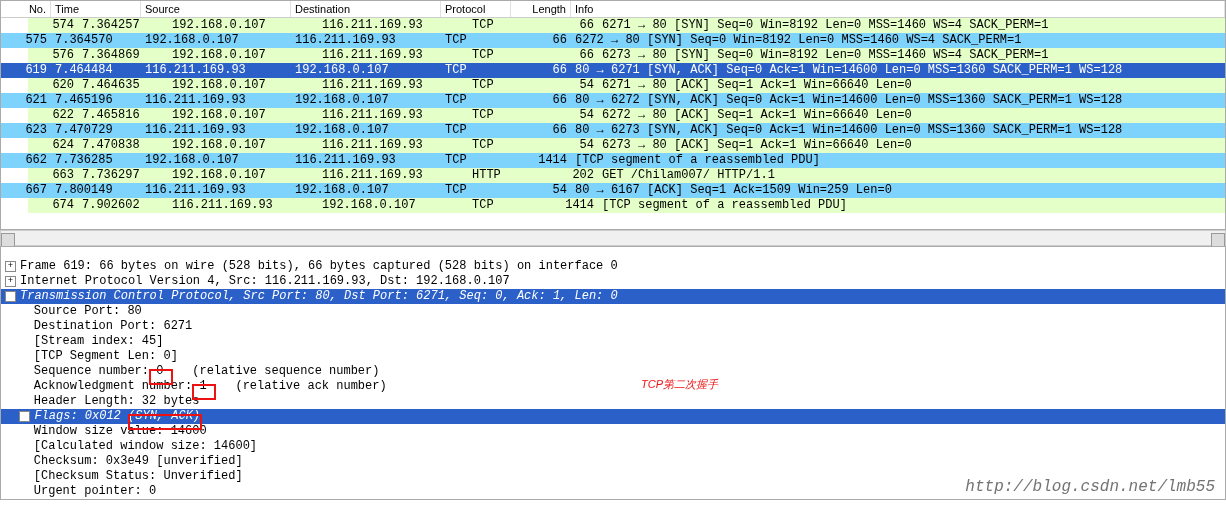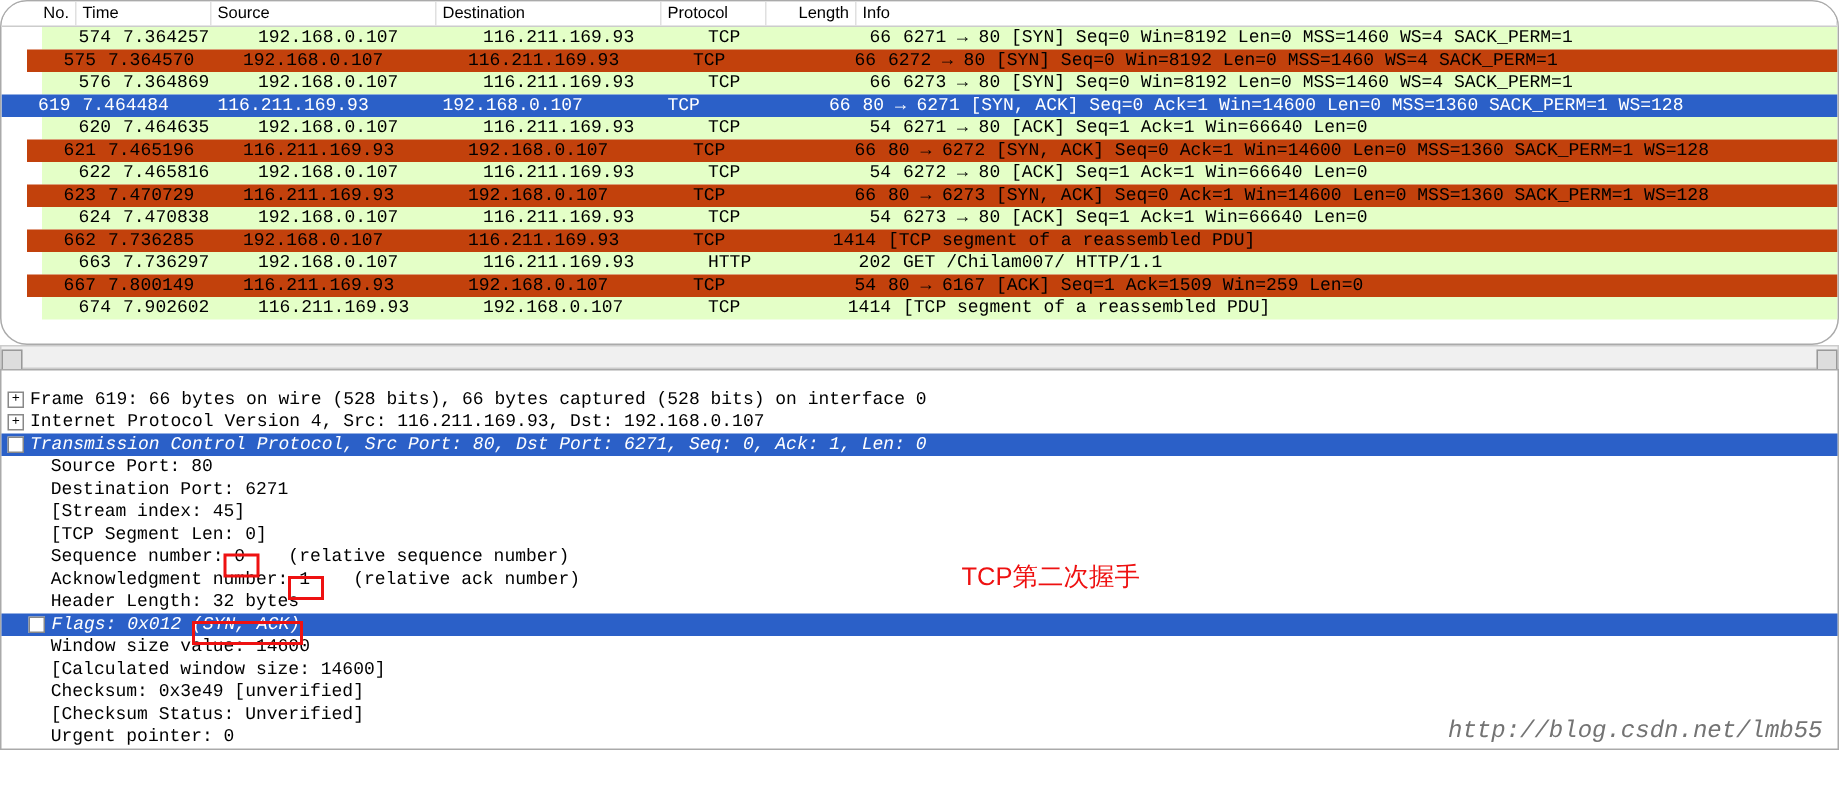--- a/index.html
+++ b/index.html
@@ -1,41 +1,41 @@
 <!DOCTYPE html>
 <html><head>
 <meta charset="utf-8">
 <style>
   * { margin:0; padding:0; box-sizing:border-box; }
   body { font-family: "Consolas","Courier New",monospace; font-size:12px; background:#fff; color:#000; width:1226px; }
   .pane { border:1px solid #aaa; }
-  .packet-list { height:230px; overflow:hidden;border-radius:18px; }
+  .packet-list { height:230px; overflow:hidden; }
   .hdr-row { display:flex; background:#fff; border-bottom:1px solid #ccc; font-family:Tahoma,sans-serif; font-size:11px; }
   .hdr-row div { padding:2px 4px; border-right:1px solid #e0e0e0; }
   .row { display:flex; white-space:pre; font-size:12px; line-height:15px; }
   .row div { padding:0 4px; overflow:hidden; }
   .c-no   { width:50px; text-align:right; }
   .c-time { width:90px; }
   .c-src  { width:150px; }
   .c-dst  { width:150px; }
   .c-prot { width:70px; }
   .c-len  { width:60px; text-align:right; }
   .c-info { flex:1; }
   .bg-even { background:#e4ffc7;margin-left:27px; }
-  .bg-odd  { background:#c2410c;margin-left:17px; }
+  .bg-odd  { background:#7dd3fc; }
   .bg-sel  { background:#2b60c8; color:#fff; }
   .scrollbar { height:16px; background:#f0f0f0; border:1px solid #ccc; position:relative; }
   .scrollbar::before, .scrollbar::after { content:""; position:absolute; top:2px; width:12px; height:12px; background:#ddd; border:1px solid #999; }
   .scrollbar::before { left:0; } .scrollbar::after { right:0; }
   .details { position:relative; background:#fff; padding:12px 0 0 0; line-height:15px; }
   .dl { white-space:pre; padding-left:4px; }
   .expander { display:inline-block; width:11px; height:11px; border:1px solid #888; font-size:9px; line-height:9px; text-align:center; margin-right:4px; vertical-align:1px; background:#fff;}
   .dl-sel { background:#2b60c8; color:#fff;font-style:italic; }
   .redbox { position:absolute; border:2px solid #e11; pointer-events:none; }
-  .annot { position:absolute; color:#e11; font-size:17px; font-family:"Microsoft YaHei",sans-serif; }
+  .annot { position:absolute; color:#e11; font-size:11px; font-family:"Microsoft YaHei",sans-serif;font-style:italic; }
   .watermark { position:absolute; right:10px; bottom:4px; color:#737373; font-size:16px; font-style:italic; pointer-events:none; }
 </style>
 </head>
 <body>
 
 <div class="pane packet-list">
   <div class="hdr-row">
     <div class="c-no">No.</div>
     <div class="c-time">Time</div>
     <div class="c-src">Source</div>

